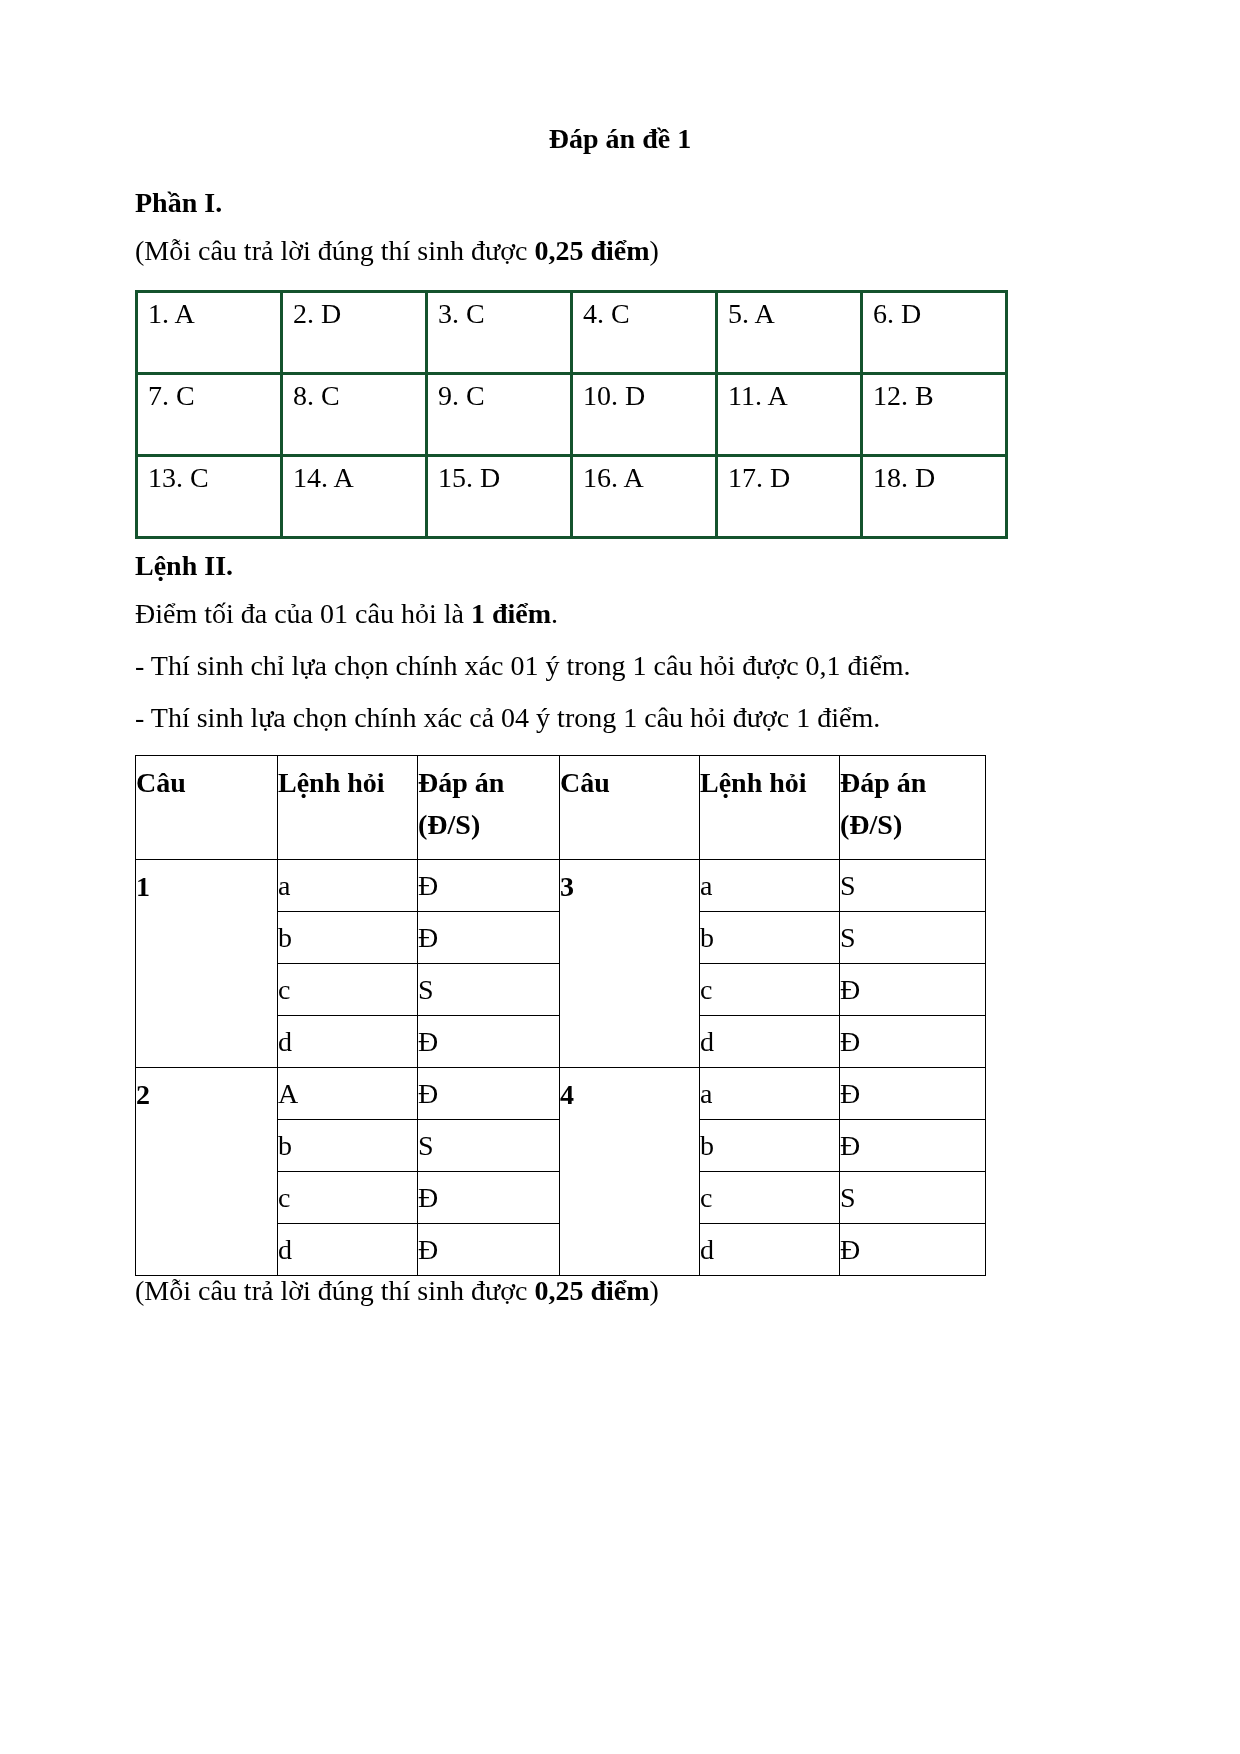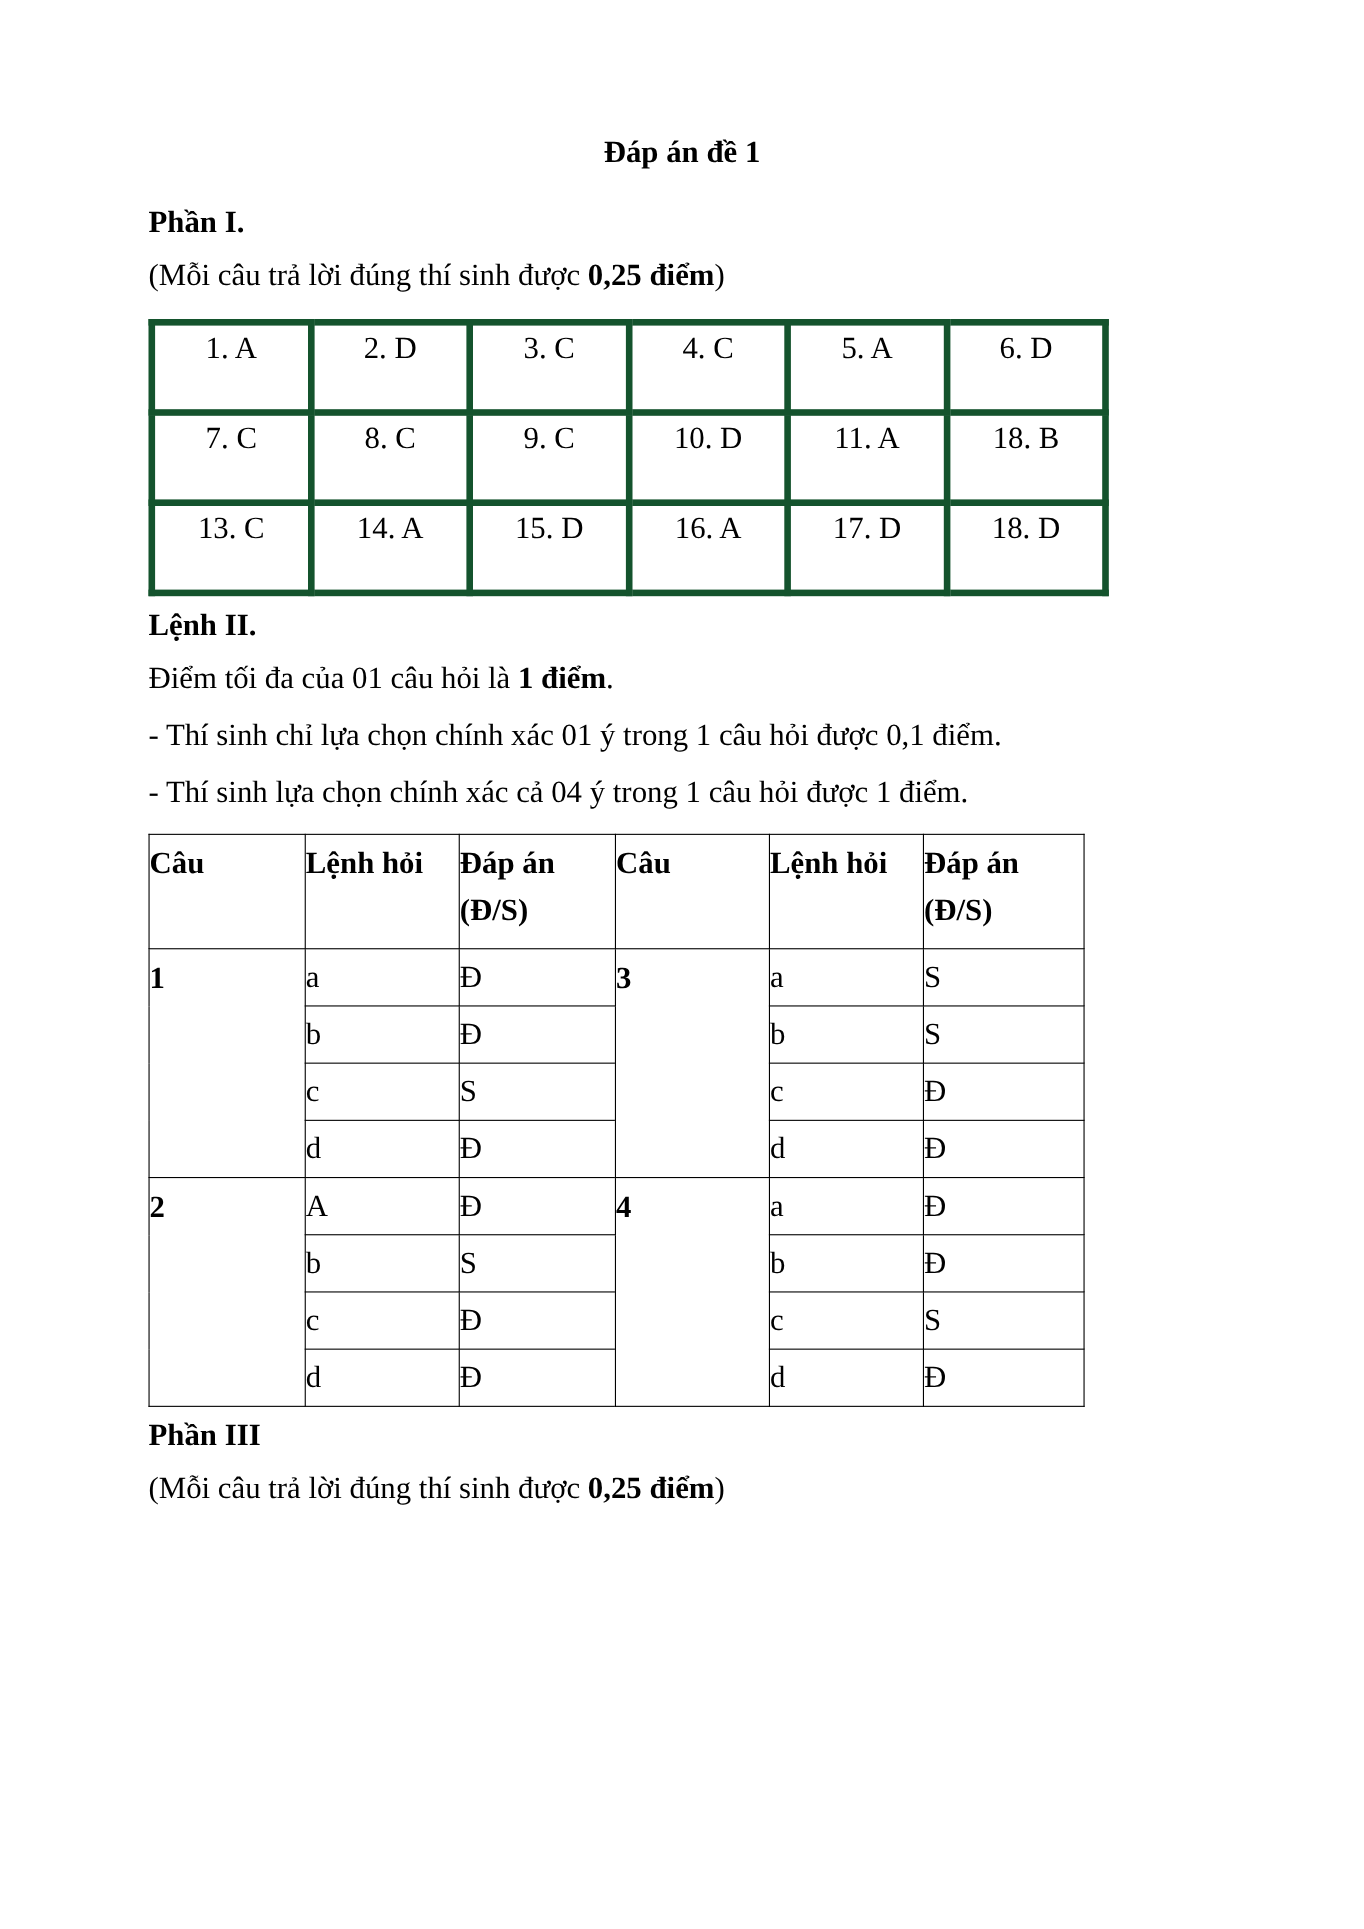--- a/index.html
+++ b/index.html
@@ -31,25 +31,25 @@
     margin-bottom: 22px;
   }
   p.note { margin-bottom: 24px; }
   table { border-collapse: collapse; }
   table.t1 {
     width: 873px;
     table-layout: fixed;
     margin-bottom: 0;
   }
   table.t1 td {
-    border: 6px solid #14532d;
+    border: 3px solid #14532d;
     height: 82px;
     vertical-align: top;
     padding: 5px 10px;
-    text-align: center;
+    text-align: left;
   }
   table.t2 {
     width: 850px;
     table-layout: fixed;
     margin: 8px 0 0 0;
   }
   table.t2 th, table.t2 td {
     border: 1px solid #000;
     text-align: left;
   }
@@ -87,21 +87,21 @@
         <td>4. C</td>
         <td>5. A</td>
         <td>6. D</td>
       </tr>
       <tr>
         <td>7. C</td>
         <td>8. C</td>
         <td>9. C</td>
         <td>10. D</td>
         <td>11. A</td>
-        <td>18. B</td>
+        <td>12. B</td>
       </tr>
       <tr>
         <td>13. C</td>
         <td>14. A</td>
         <td>15. D</td>
         <td>16. A</td>
         <td>17. D</td>
         <td>18. D</td>
       </tr>
     </tbody>
@@ -188,17 +188,16 @@
       </tr>
       <tr>
         <td>d</td>
         <td>Đ</td>
         <td>d</td>
         <td>Đ</td>
       </tr>
     </tbody>
   </table>
 
-  <div class="heading mt">Phần III</div>
 
   <p class="line note"><span>(Mỗi câu trả lời đúng thí sinh được </span><b>0,25 điểm</b><span>)</span></p>
 
 </div>
 
 </body></html>

